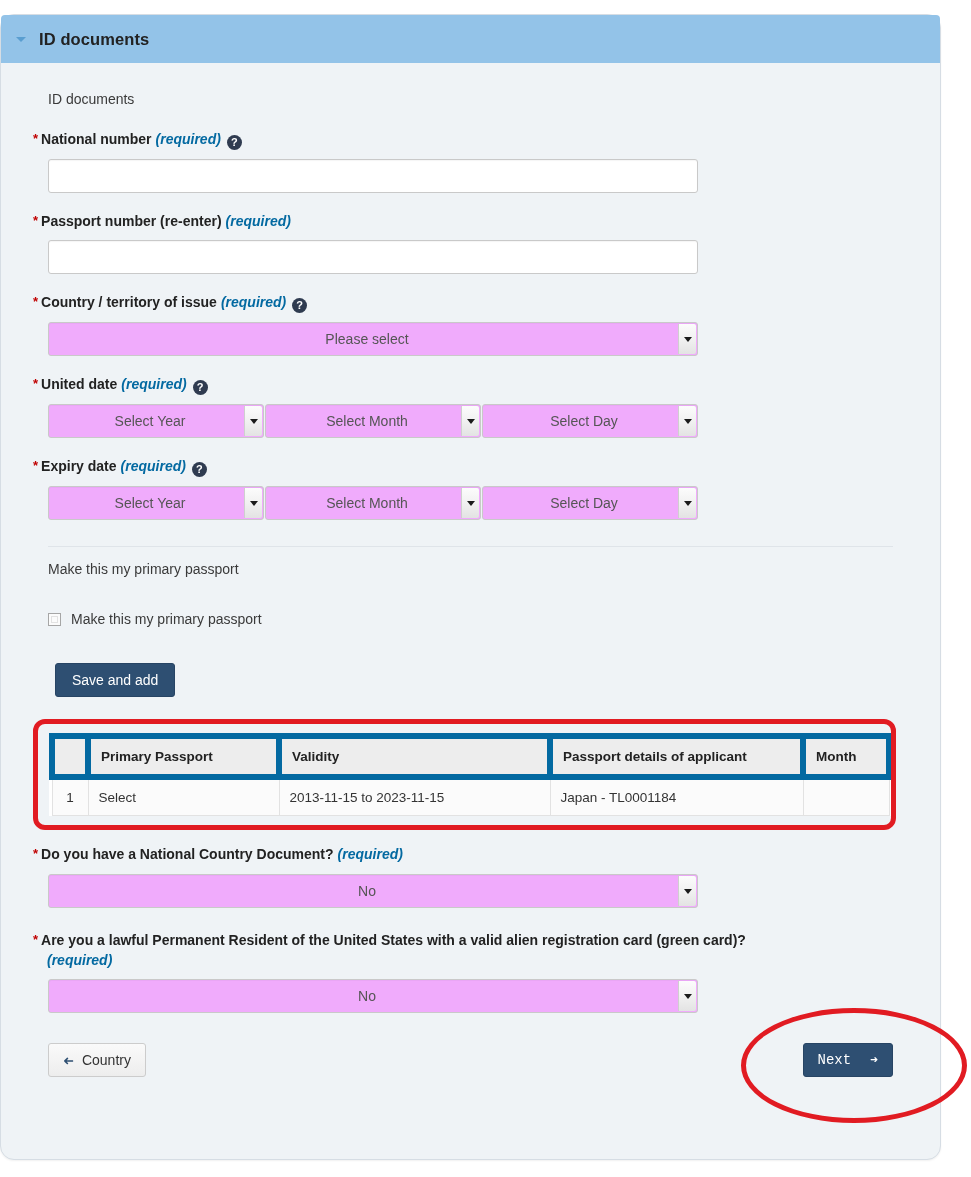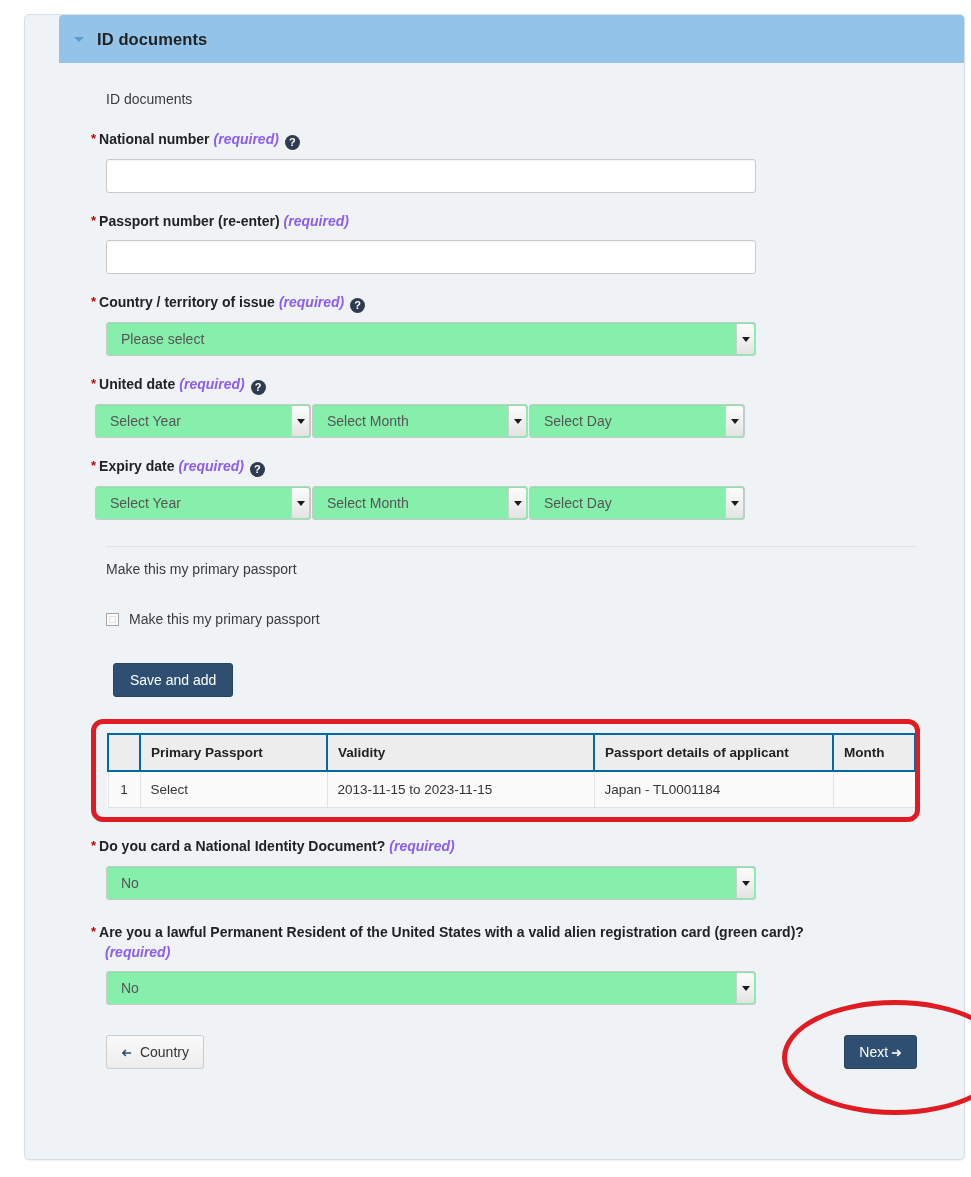--- a/index.html
+++ b/index.html
@@ -13,30 +13,29 @@
     font-family: "Liberation Sans", sans-serif;
     font-size: 14px;
     color: #333333;
     position: relative;
     overflow: hidden;
   }
 
   
   .panel {
     position: absolute;
-    left: 24px;
+    left: 0;
     top: 14px;
     width: 941px;
     height: 1146px;
     background: #eff3f6;
     border: 1px solid #d6dde4;
-    border-radius: 5px;
+    border-radius: 14px;
     box-sizing: border-box;
     box-shadow: 0 1px 2px rgba(0,0,0,0.06);
-    padding-left: 34px;
   }
 
   .panel-header {
     height: 48px;
     background: #93c3e8;
     border-top-left-radius: 4px;
     border-top-right-radius: 4px;
     display: flex;
     align-items: center;
     padding-left: 14px;
@@ -90,21 +89,21 @@
     max-width: 840px;
   }
   .req-star {
     color: #c00000;
     font-weight: bold;
     margin-right: 3px;
     font-size: 13px;
     vertical-align: 1px;
   }
   .req-text {
-    color: #8b5cf6;
+    color: #0369a1;
     font-style: italic;
     font-weight: bold;
     margin-left: 4px;
   }
   .help-icon {
     display: inline-block;
     width: 15px;
     height: 15px;
     border-radius: 50%;
     background: #2f3b50;
@@ -136,25 +135,26 @@
     box-shadow: inset 0 1px 1px rgba(0,0,0,0.04);
   }
 
   
   .select-wrap {
     display: inline-block;
     position: relative;
     height: 34px;
     border: 1px solid #c9c9c9;
     border-radius: 3px;
-    background: #86efac;
+    background: #f0abfc;
     box-sizing: border-box;
     vertical-align: top;
     cursor: pointer;
     box-shadow: inset 0 1px 1px rgba(0,0,0,0.03);
+    text-align: center;
   }
   .select-wrap .sel-value {
     display: block;
     padding: 0 26px 0 14px;
     line-height: 32px;
     font-size: 14px;
     color: #555555;
     white-space: nowrap;
     overflow: hidden;
   }
@@ -174,21 +174,21 @@
     left: 50%;
     top: 50%;
     margin-left: -4px;
     margin-top: -2px;
     border-left: 4px solid transparent;
     border-right: 4px solid transparent;
     border-top: 5px solid #1b1b1b;
   }
 
   .select-full { width: 650px; margin-left: 15px; }
-  .date-row { margin-left: 4px; }
+  .date-row { margin-left: 15px; }
   .date-row .select-wrap { width: 216px; margin-right: 1px; }
   .date-row .select-wrap:last-child { margin-right: 0; }
 
   
   .divider {
     border: none;
     border-top: 1px solid #dfe4e9;
     margin: 26px 15px 0 15px;
   }
   .sub-label {
@@ -247,22 +247,23 @@
     padding: 9px 14px;
     cursor: pointer;
     line-height: 1;
     display: inline-flex;
     align-items: center;
     gap: 8px;
   }
   .btn-nav-next {
     display: inline-flex;
     align-items: center;
-    gap: 3px;
+    gap: 19px;
     padding: 9px 14px;
+    font-family: Liberation Mono, monospace;
   }
   .arrow-glyph { font-size: 13px; line-height: 1; }
   .arrow-dark  { color: #2e4f72; }
   .arrow-light { color: #ffffff; }
 
   
   .table-zone {
     position: relative;
     margin: 22px 0 0 0;
     padding: 14px 16px;
@@ -273,21 +274,21 @@
     background: #ffffff;
     font-size: 13.5px;
     border: 1px solid #d8d8d8;
   }
   .result-table th {
     background: #ededed;
     color: #222222;
     font-weight: bold;
     text-align: left;
     padding: 10px 10px;
-    border: 2px solid #0369a1;
+    border: 6px solid #0369a1;
     font-size: 13.5px;
   }
   .result-table td {
     background: #fbfbfb;
     padding: 10px 10px;
     border: 1px solid #e2e2e2;
     color: #333333;
   }
   .col-idx { width: 22px; text-align: center; padding-left: 4px !important; padding-right: 4px !important; }
   .col-primary { width: 165px; }
@@ -422,21 +423,21 @@
             <td class="col-validity">2013-11-15 to 2023-11-15</td>
             <td>Japan - TL0001184</td>
             <td class="col-action"></td>
           </tr>
         </tbody>
       </table>
     </div>
 
     <div class="field" style="margin-top:14px;">
       <div class="field-label">
-        <span class="req-star">*</span><span>Do you card a National Identity Document?</span><span class="req-text">(required)</span>
+        <span class="req-star">*</span><span>Do you have a National Country Document?</span><span class="req-text">(required)</span>
       </div>
       <div class="select-wrap select-full">
         <span class="sel-value">No</span>
         <span class="select-arrow"></span>
       </div>
     </div>
 
     <div class="field" style="margin-top:22px;">
       <div class="field-label" style="max-width:875px;">
         <span class="req-star">*</span><span>Are you a lawful Permanent Resident of the United States with a valid alien registration card (green card)?</span><br><span class="req-text" style="margin-left:14px;">(required)</span>

